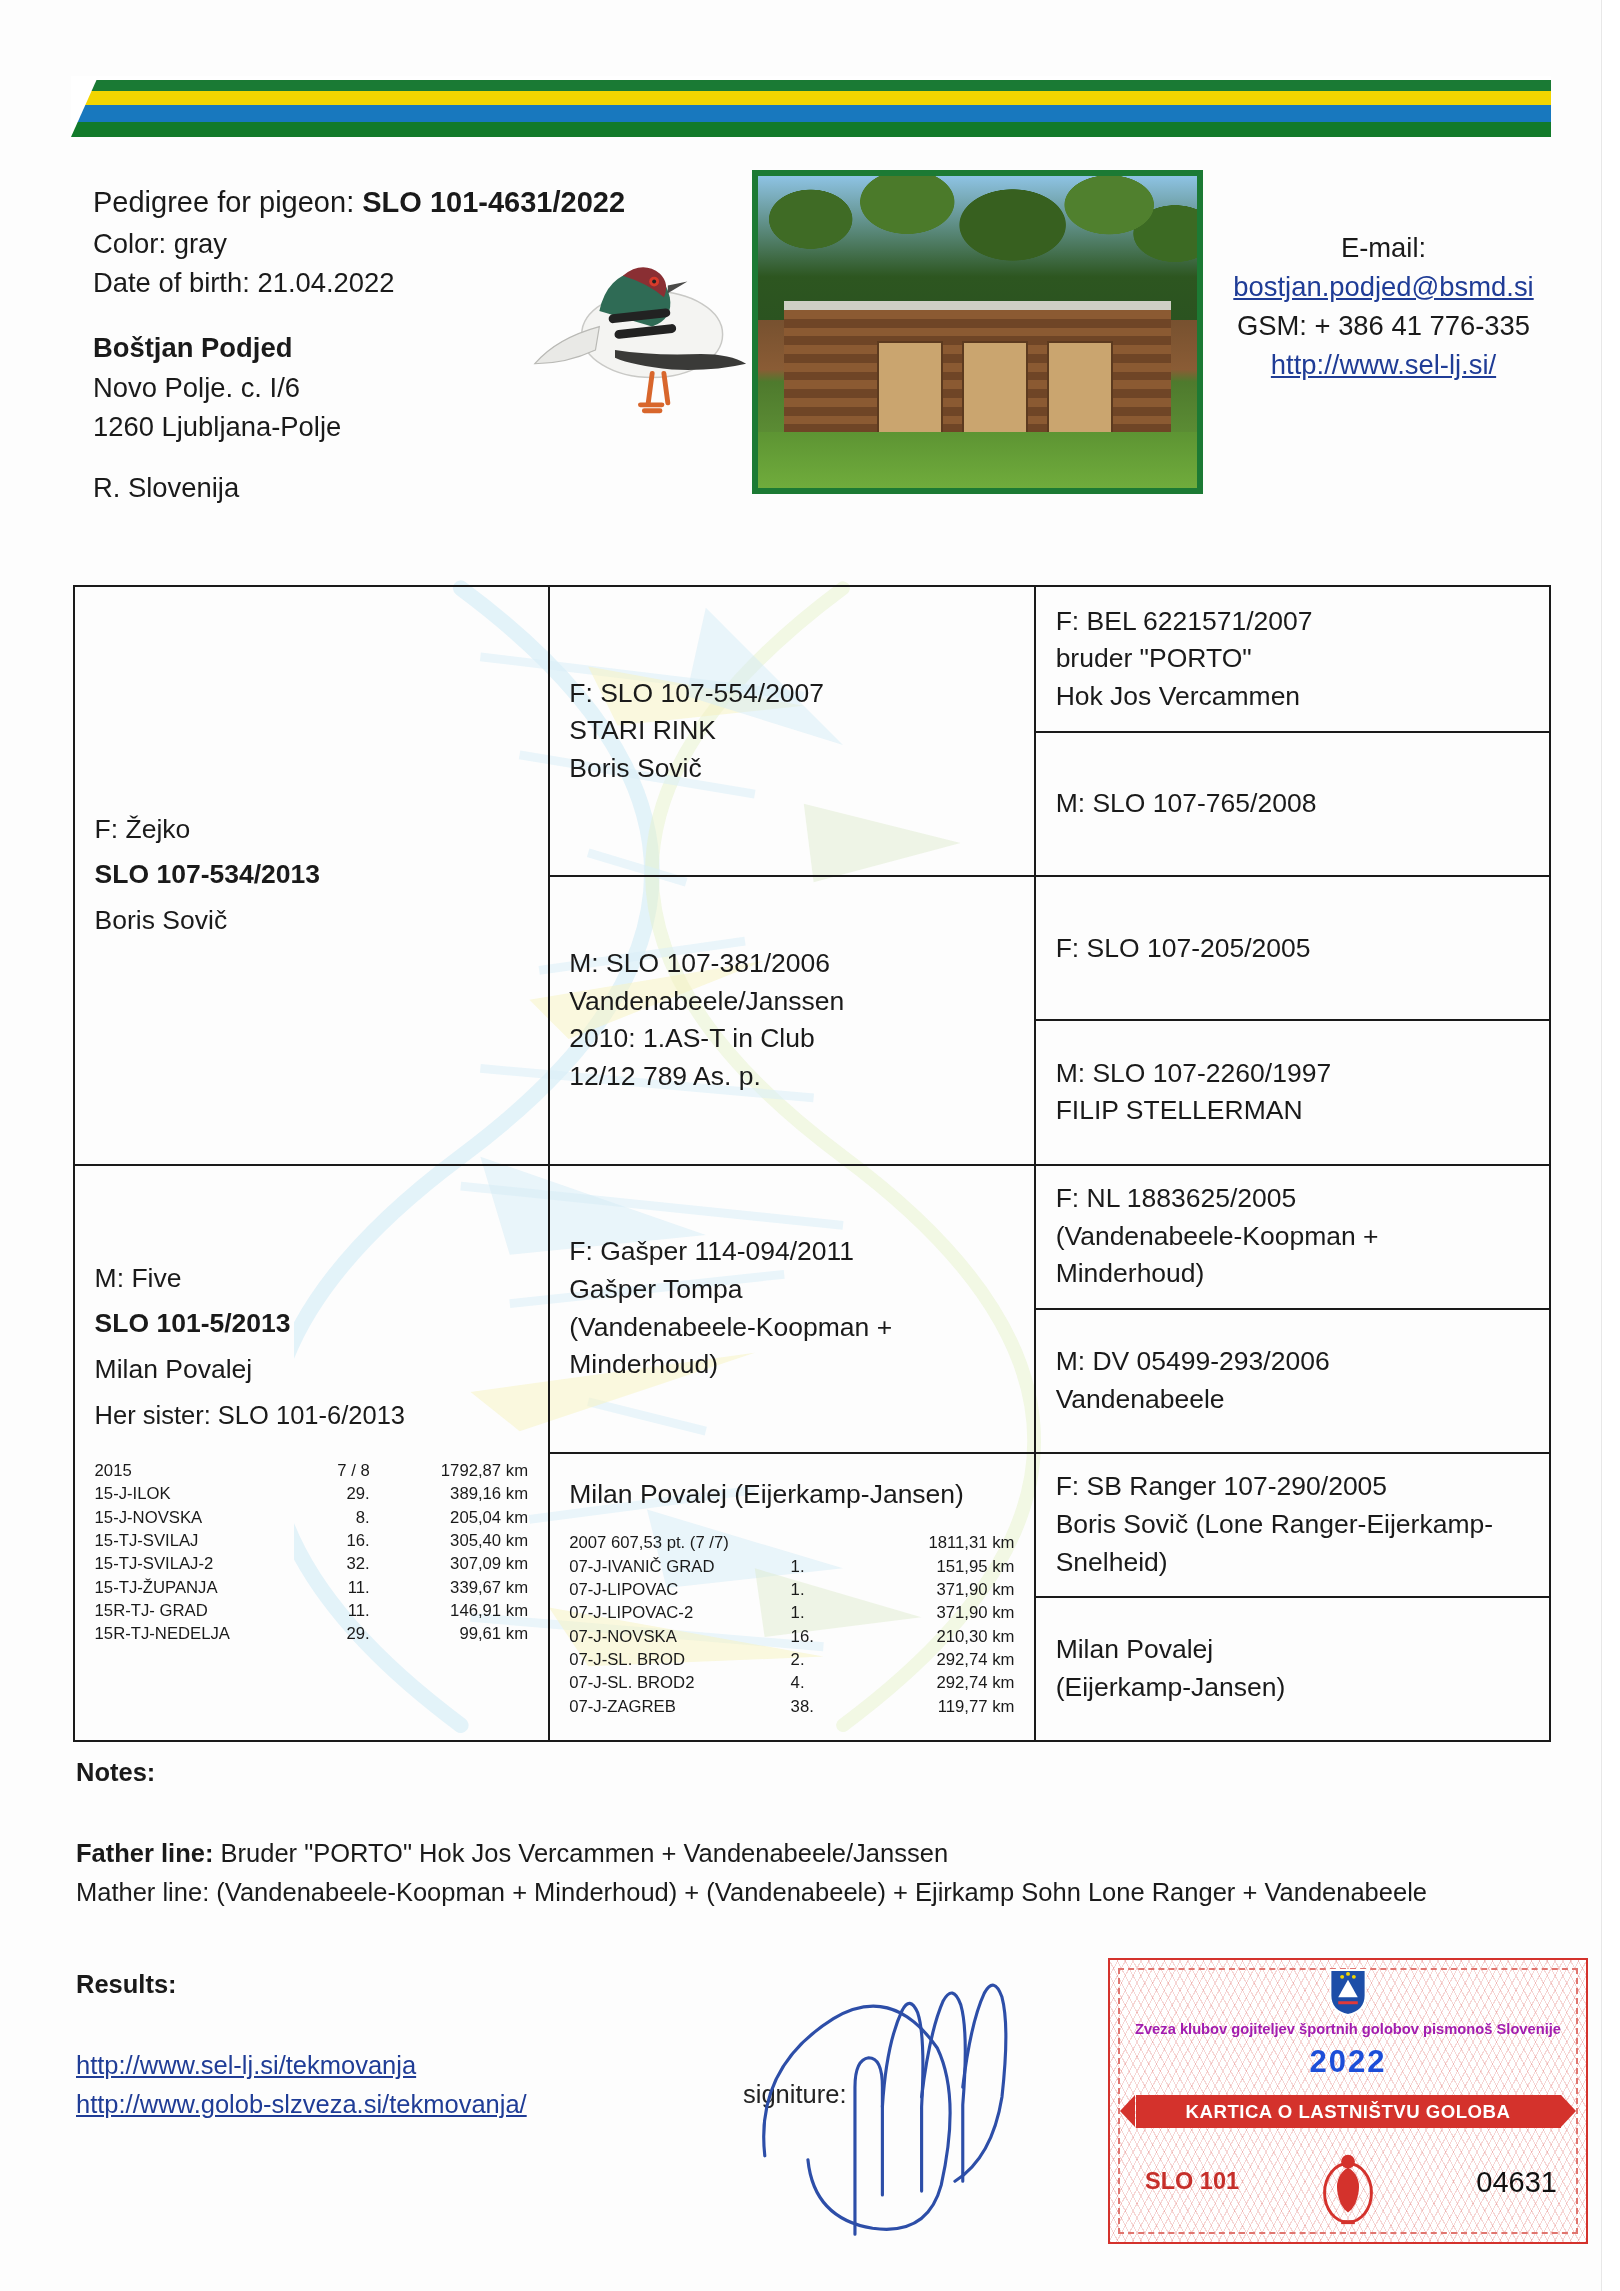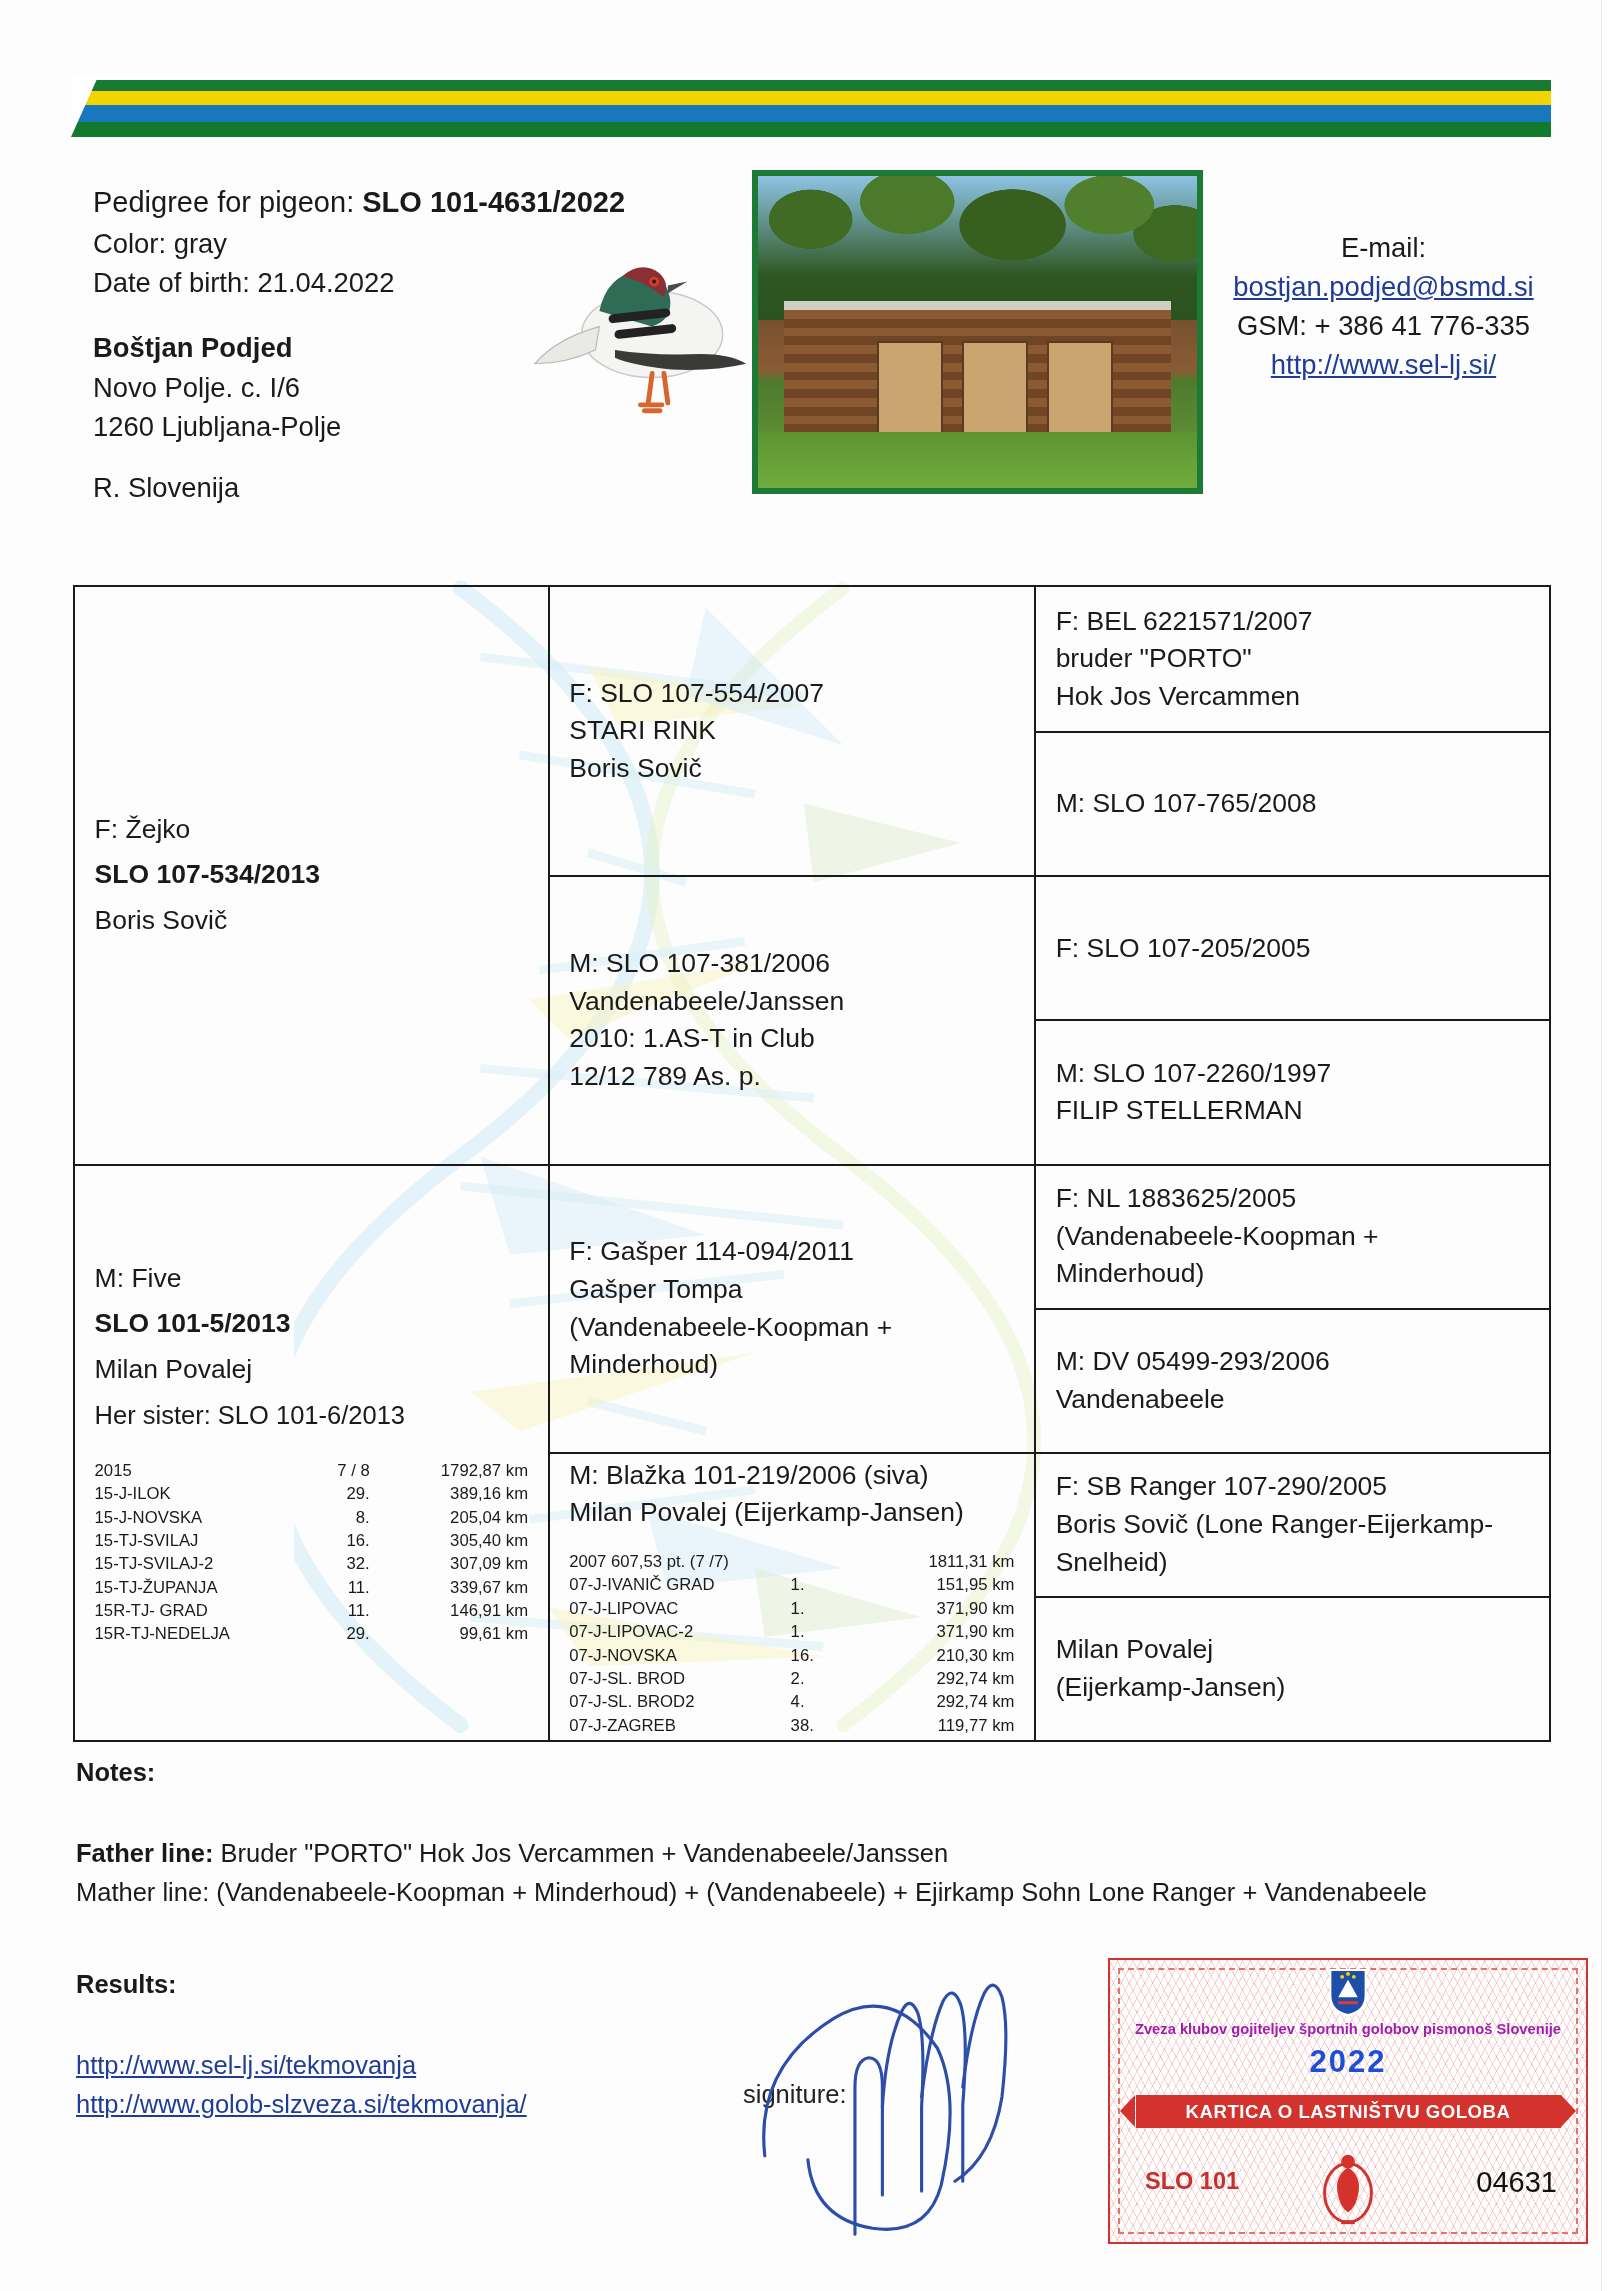--- a/index.html
+++ b/index.html
@@ -512,21 +512,20 @@
         <div class="line">2010: 1.AS-T in Club</div>
         <div class="line">12/12 789 As. p.</div>
       </div>
       <div class="cell quarter bt">
         <div class="line">F: Gašper 114-094/2011</div>
         <div class="line">Gašper Tompa</div>
         <div class="line">(Vandenabeele-Koopman +</div>
         <div class="line">Minderhoud)</div>
       </div>
       <div class="cell quarter bt">
-        <div class="line">M: Blažka 101-219/2006 (siva)</div>
         <div class="line">Milan Povalej (Eijerkamp-Jansen)</div>
         <table class="restable mid">
             <tbody>
               <tr>
                 <td class="c-name">2007 607,53 pt. (7 /7)</td>
                 <td class="c-rank"></td>
                 <td class="c-km">1811,31 km</td>
               </tr>
               <tr>
                 <td class="c-name">07-J-IVANIČ GRAD</td>

